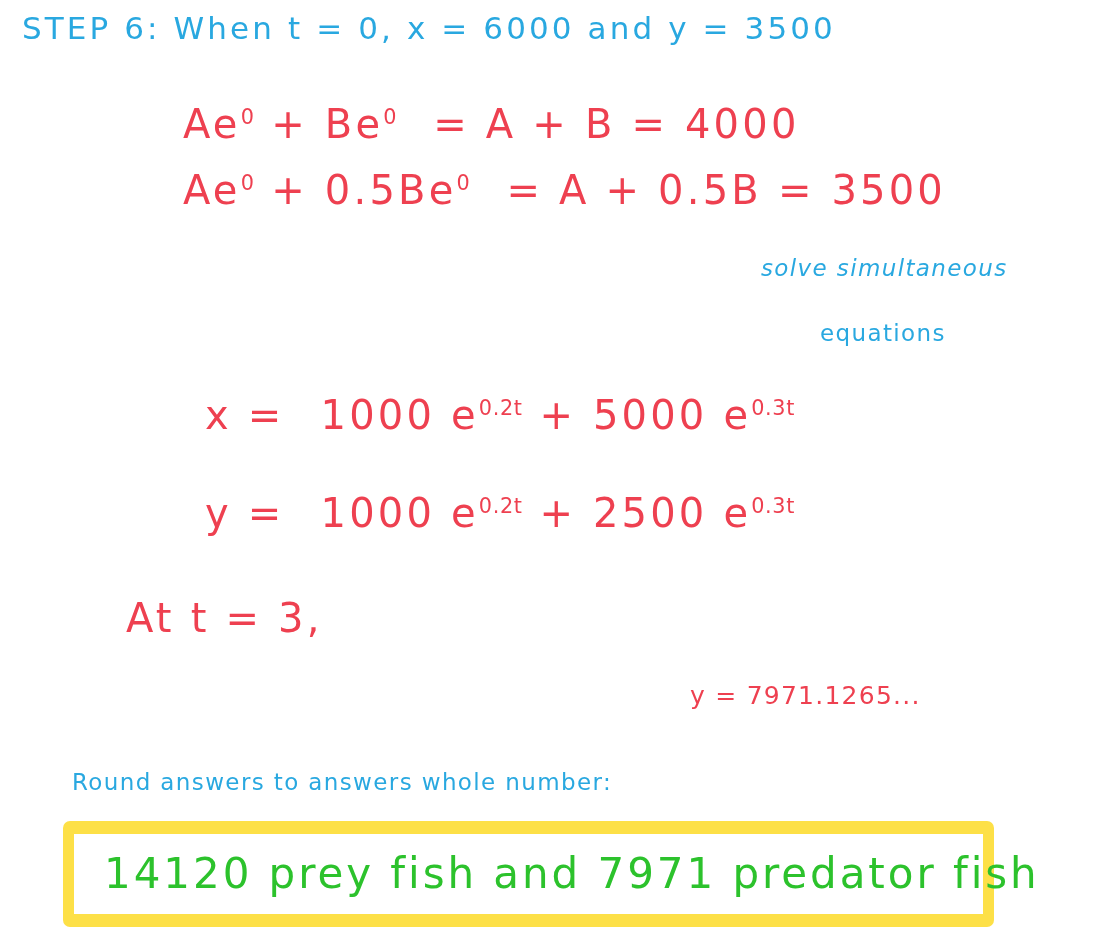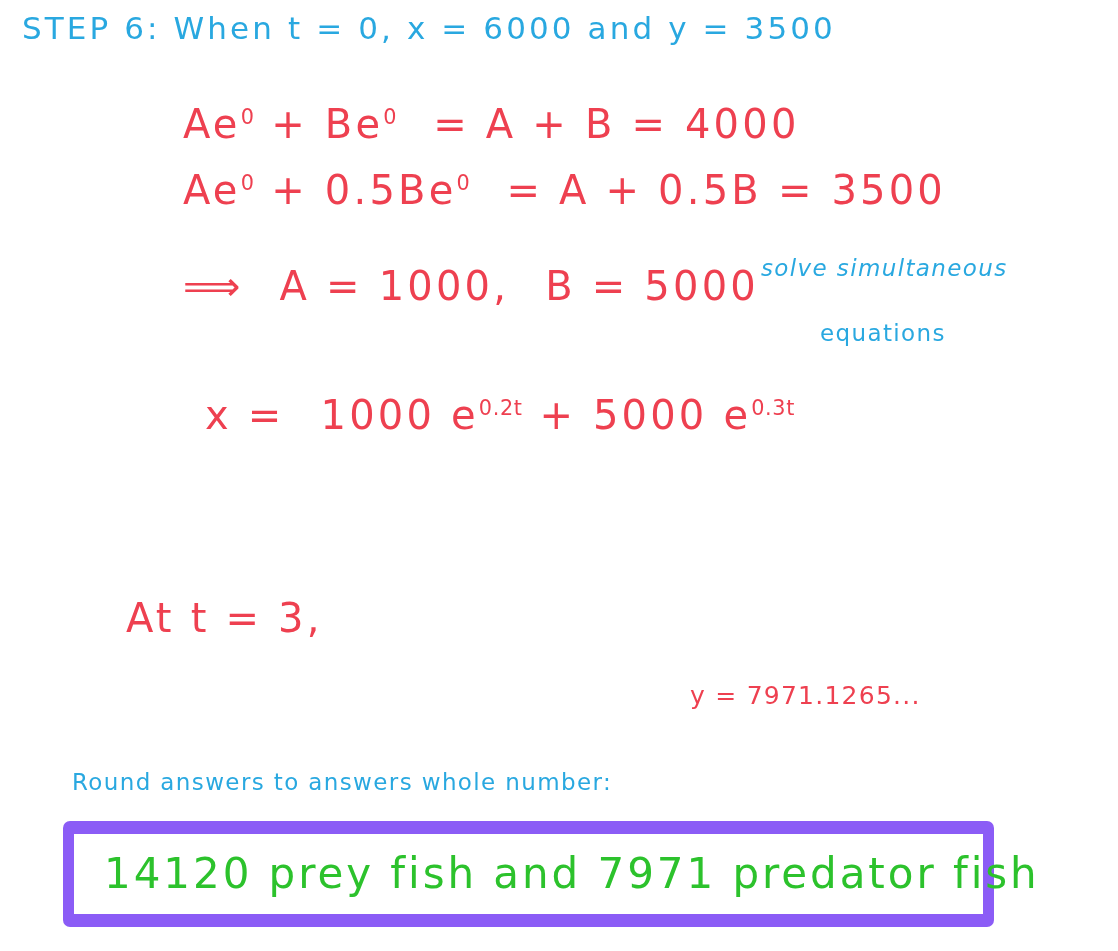--- a/index.html
+++ b/index.html
@@ -65,21 +65,21 @@
   #eq-sum, #eq-half { line-height: 1.0; }
 
   
   #answer-box {
     position: absolute;
     left: 63px;
     top: 821px;
     width: 931px;
     height: 106px;
     box-sizing: border-box;
-    background: #8b5cf6;
+    background: #fde047;
     border-radius: 7px;
     padding: 13px 11px;
   }
   #answer-inner {
     width: 100%;
     height: 100%;
     box-sizing: border-box;
     background: #ffffff;
     display: flex;
     align-items: center;
@@ -102,31 +102,31 @@
   <div class="hand blue step" id="line-step">STEP 6:  When t = 0,  x = 6000 and y = 3500</div>
 
   <div class="hand red big" id="eq-sum">
     <span>Ae</span><sup>0</sup><span class="sp"></span><span>+</span><span class="sp"></span><span>Be</span><sup>0</sup><span class="sp2"></span><span>= A + B =</span><span class="sp"></span><span>4000</span>
   </div>
 
   <div class="hand red big" id="eq-half">
     <span>Ae</span><sup>0</sup><span class="sp"></span><span>+</span><span class="sp"></span><span>0.5Be</span><sup>0</sup><span class="sp2"></span><span>= A + 0.5B =</span><span class="sp"></span><span>3500</span>
   </div>
 
-  <div class="hand red big" id="eq-solution">
-    <span>⟹</span><span class="sp2"></span><span>A = 1000,</span><span class="sp2"></span><span>B = 5000</span>
-  </div>
 
   <div class="hand blue note" id="note-solve-1">solve simultaneous</div>
   <div class="hand blue note" id="note-solve-2">equations</div>
 
   <div class="hand red big" id="eq-x">
     <span>x =</span><span class="sp2"></span><span>1000 e</span><sup>0.2t</sup><span class="sp"></span><span>+</span><span class="sp"></span><span>5000 e</span><sup>0.3t</sup>
   </div>
 
+  <div class="hand red big" id="eq-y">
+    <span>y =</span><span class="sp2"></span><span>1000 e</span><sup>0.2t</sup><span class="sp"></span><span>+</span><span class="sp"></span><span>2500 e</span><sup>0.3t</sup>
+  </div>
 
   <div class="hand red big" id="line-at-t">At  t = 3,</div>
 
 
   <div class="hand red small" id="eq-y-value">y = 7971.1265...</div>
 
   <div class="hand blue note" id="note-round">Round answers to answers whole number:</div>
 
   <div id="answer-box">
     <div id="answer-inner">

